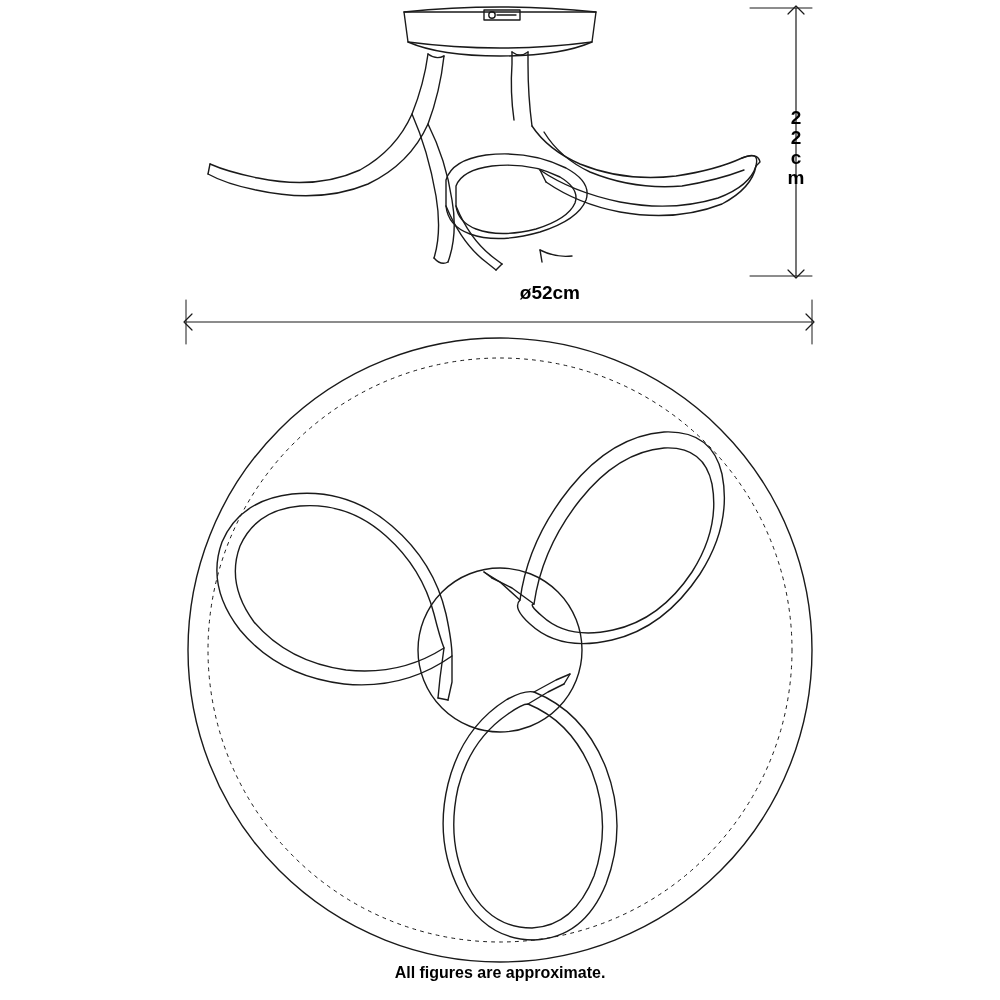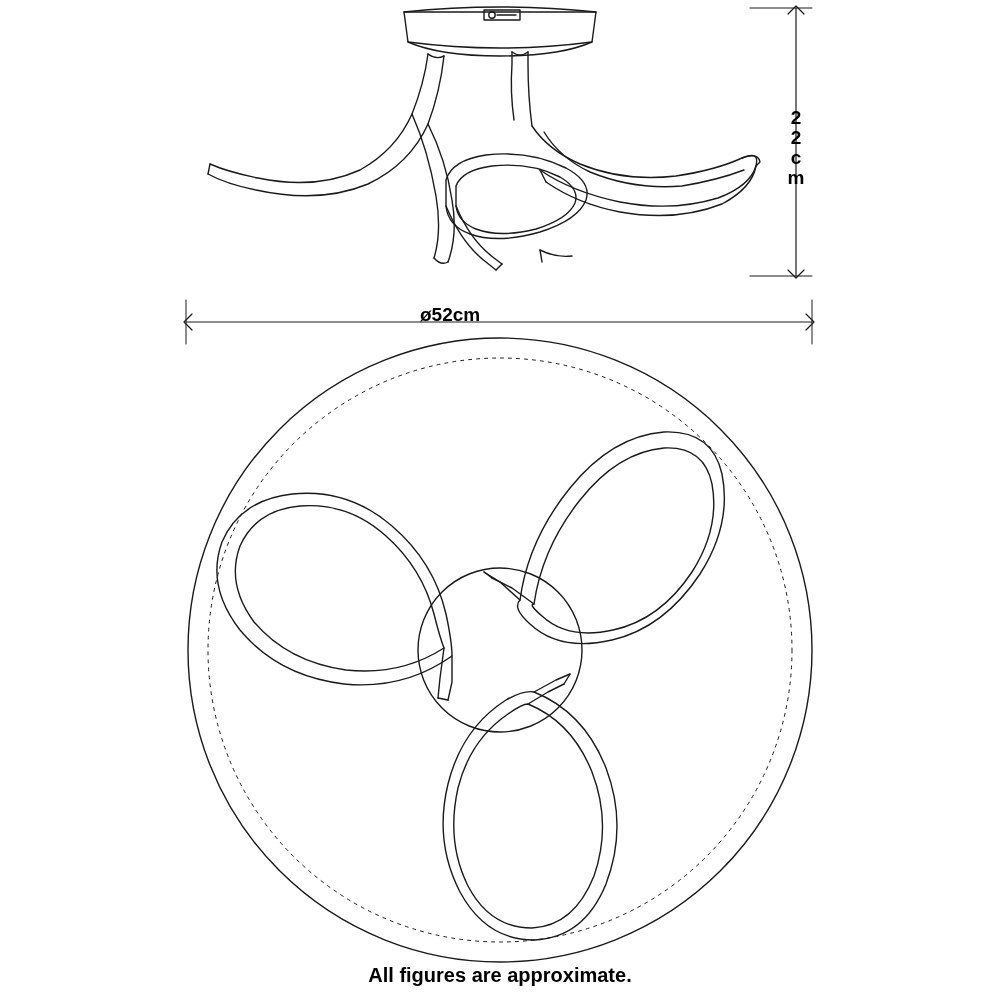--- a/index.html
+++ b/index.html
@@ -38,31 +38,31 @@
     width: 26px;
     text-align: center;
     line-height: 1.05;
     letter-spacing: 0px;
   }
   #height-label span {
     display: block;
   }
   #width-label {
     left: 420px;
-    top: 304px;
+    top: 282px;
     width: 160px;
-    text-align: left;
+    text-align: right;
   }
   #footer-note {
     position: absolute;
     left: 0;
     top: 964px;
     width: 1000px;
     text-align: center;
-    font-size: 20px;
+    font-size: 16px;
     font-weight: bold;
     font-family: "Liberation Sans", sans-serif;
   }
 </style>
 </head>
 <body>
 
 <div id="sheet">
 
   <svg width="1000" height="1000" viewBox="0 0 1000 1000">

